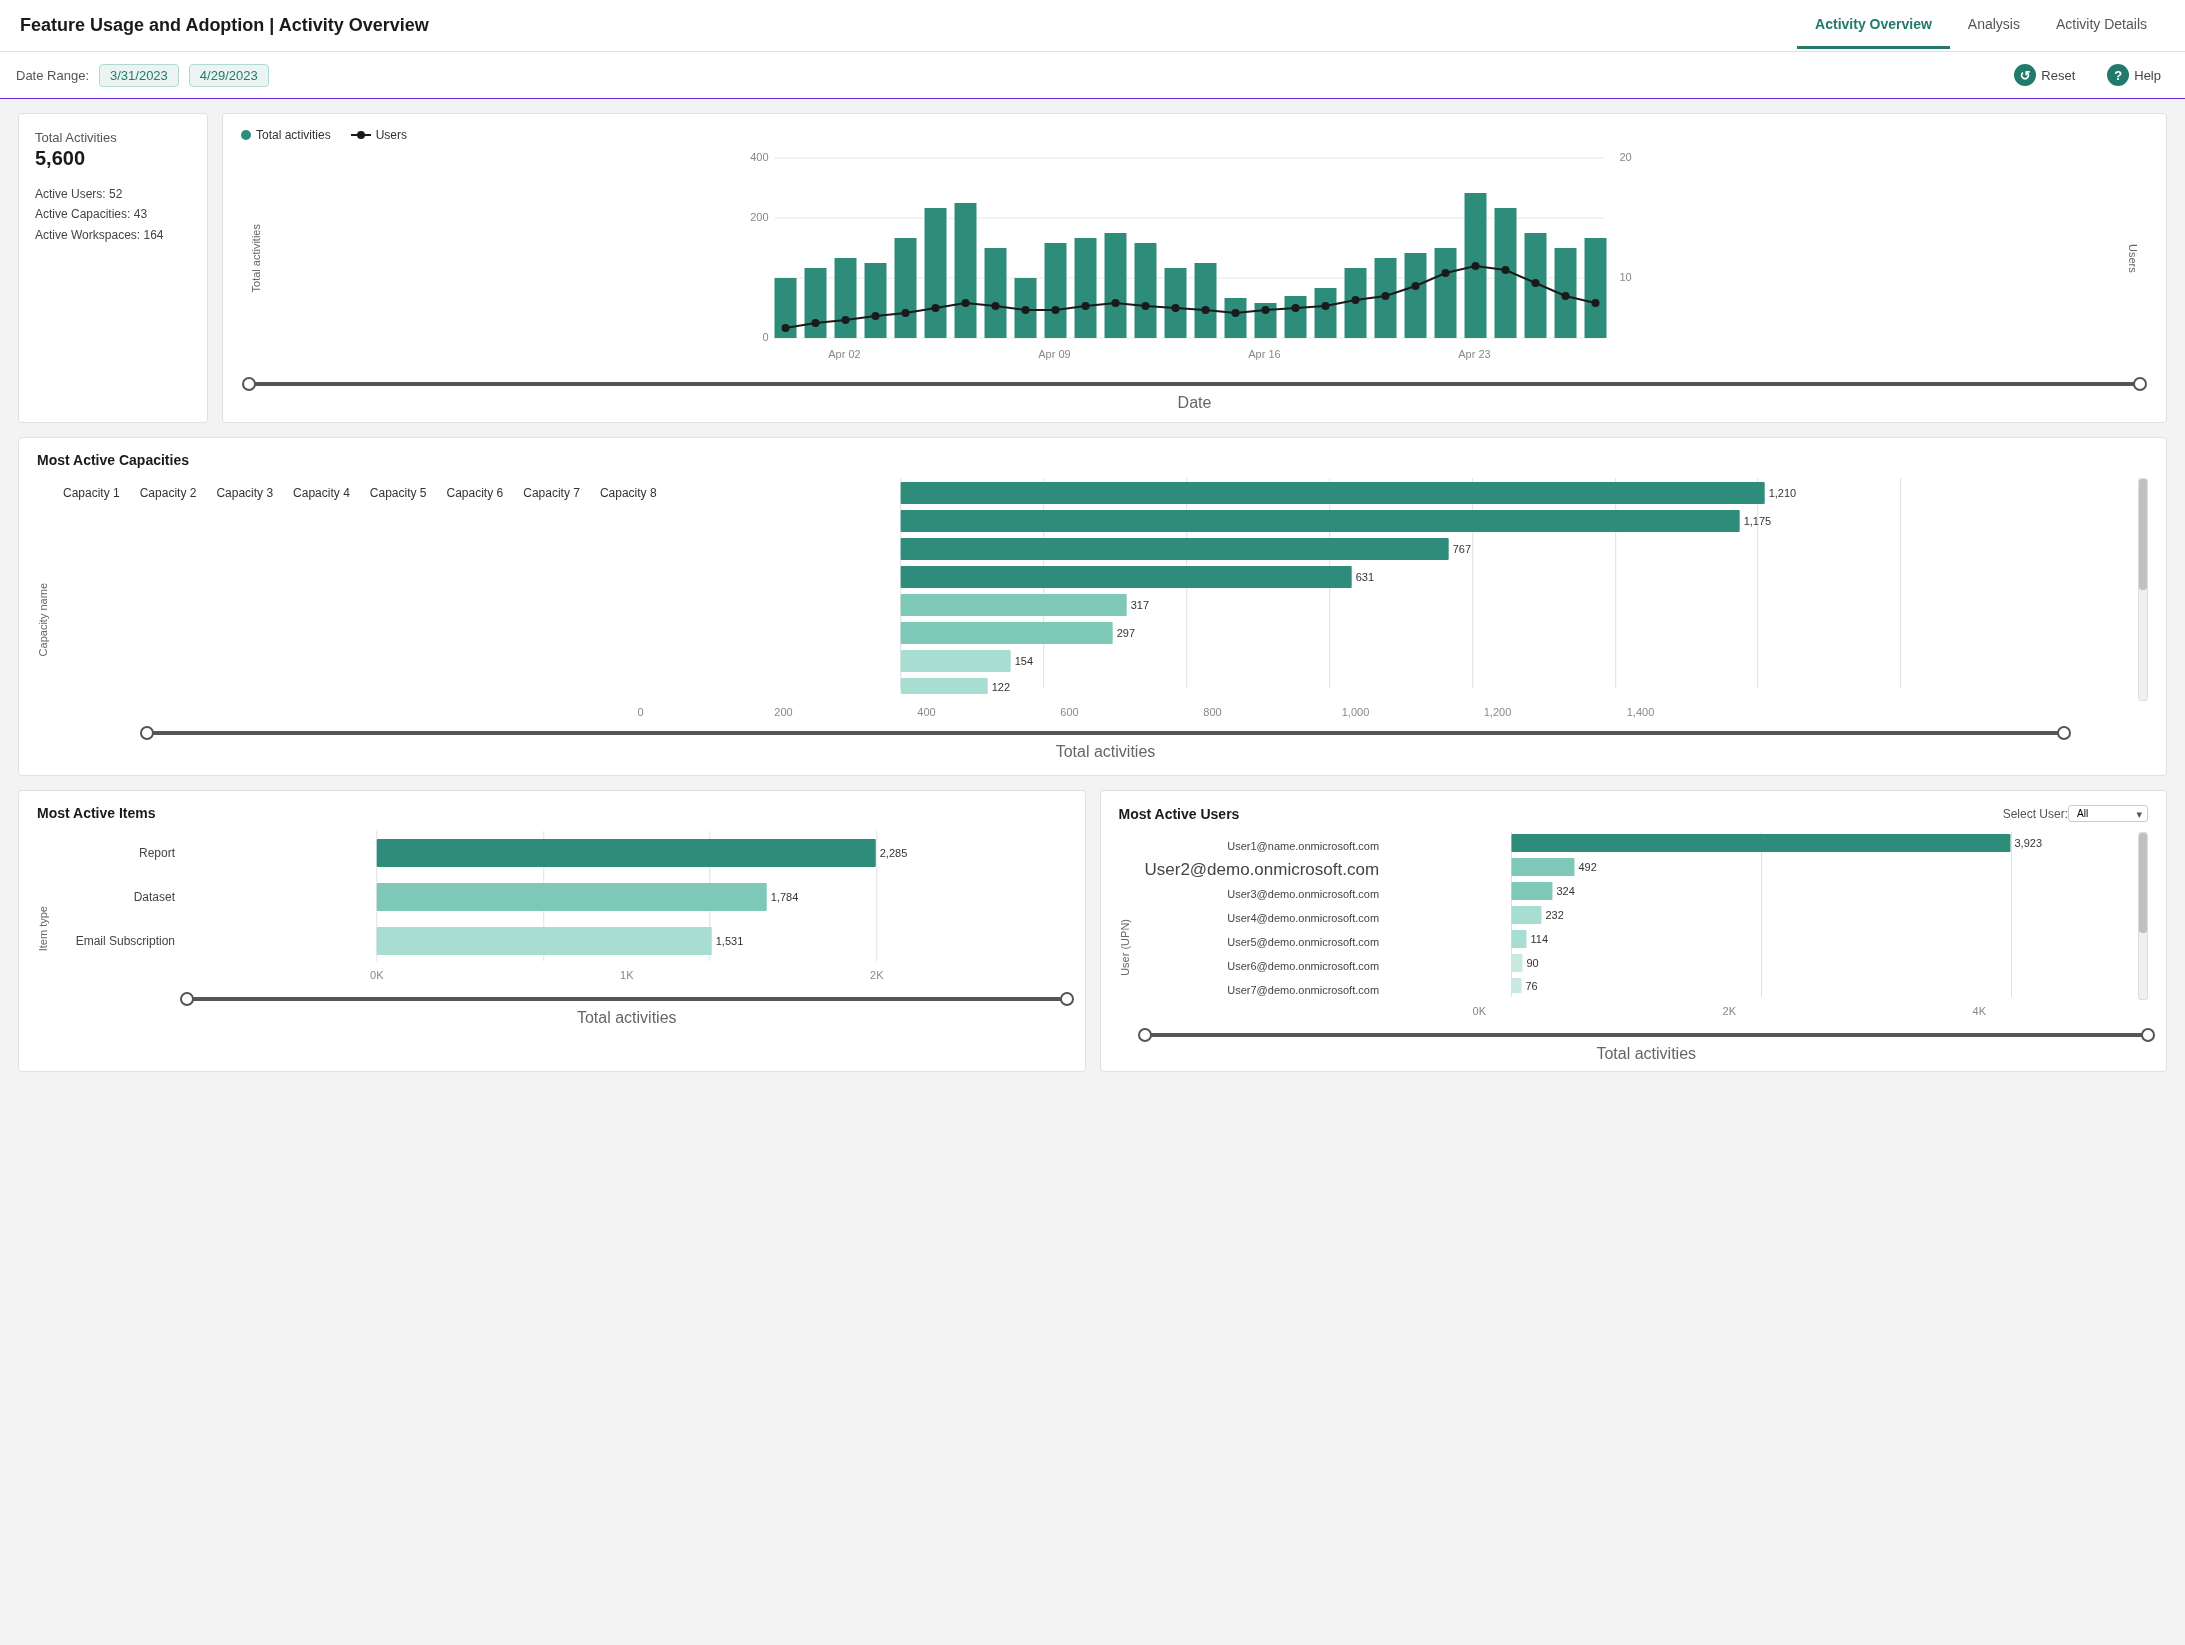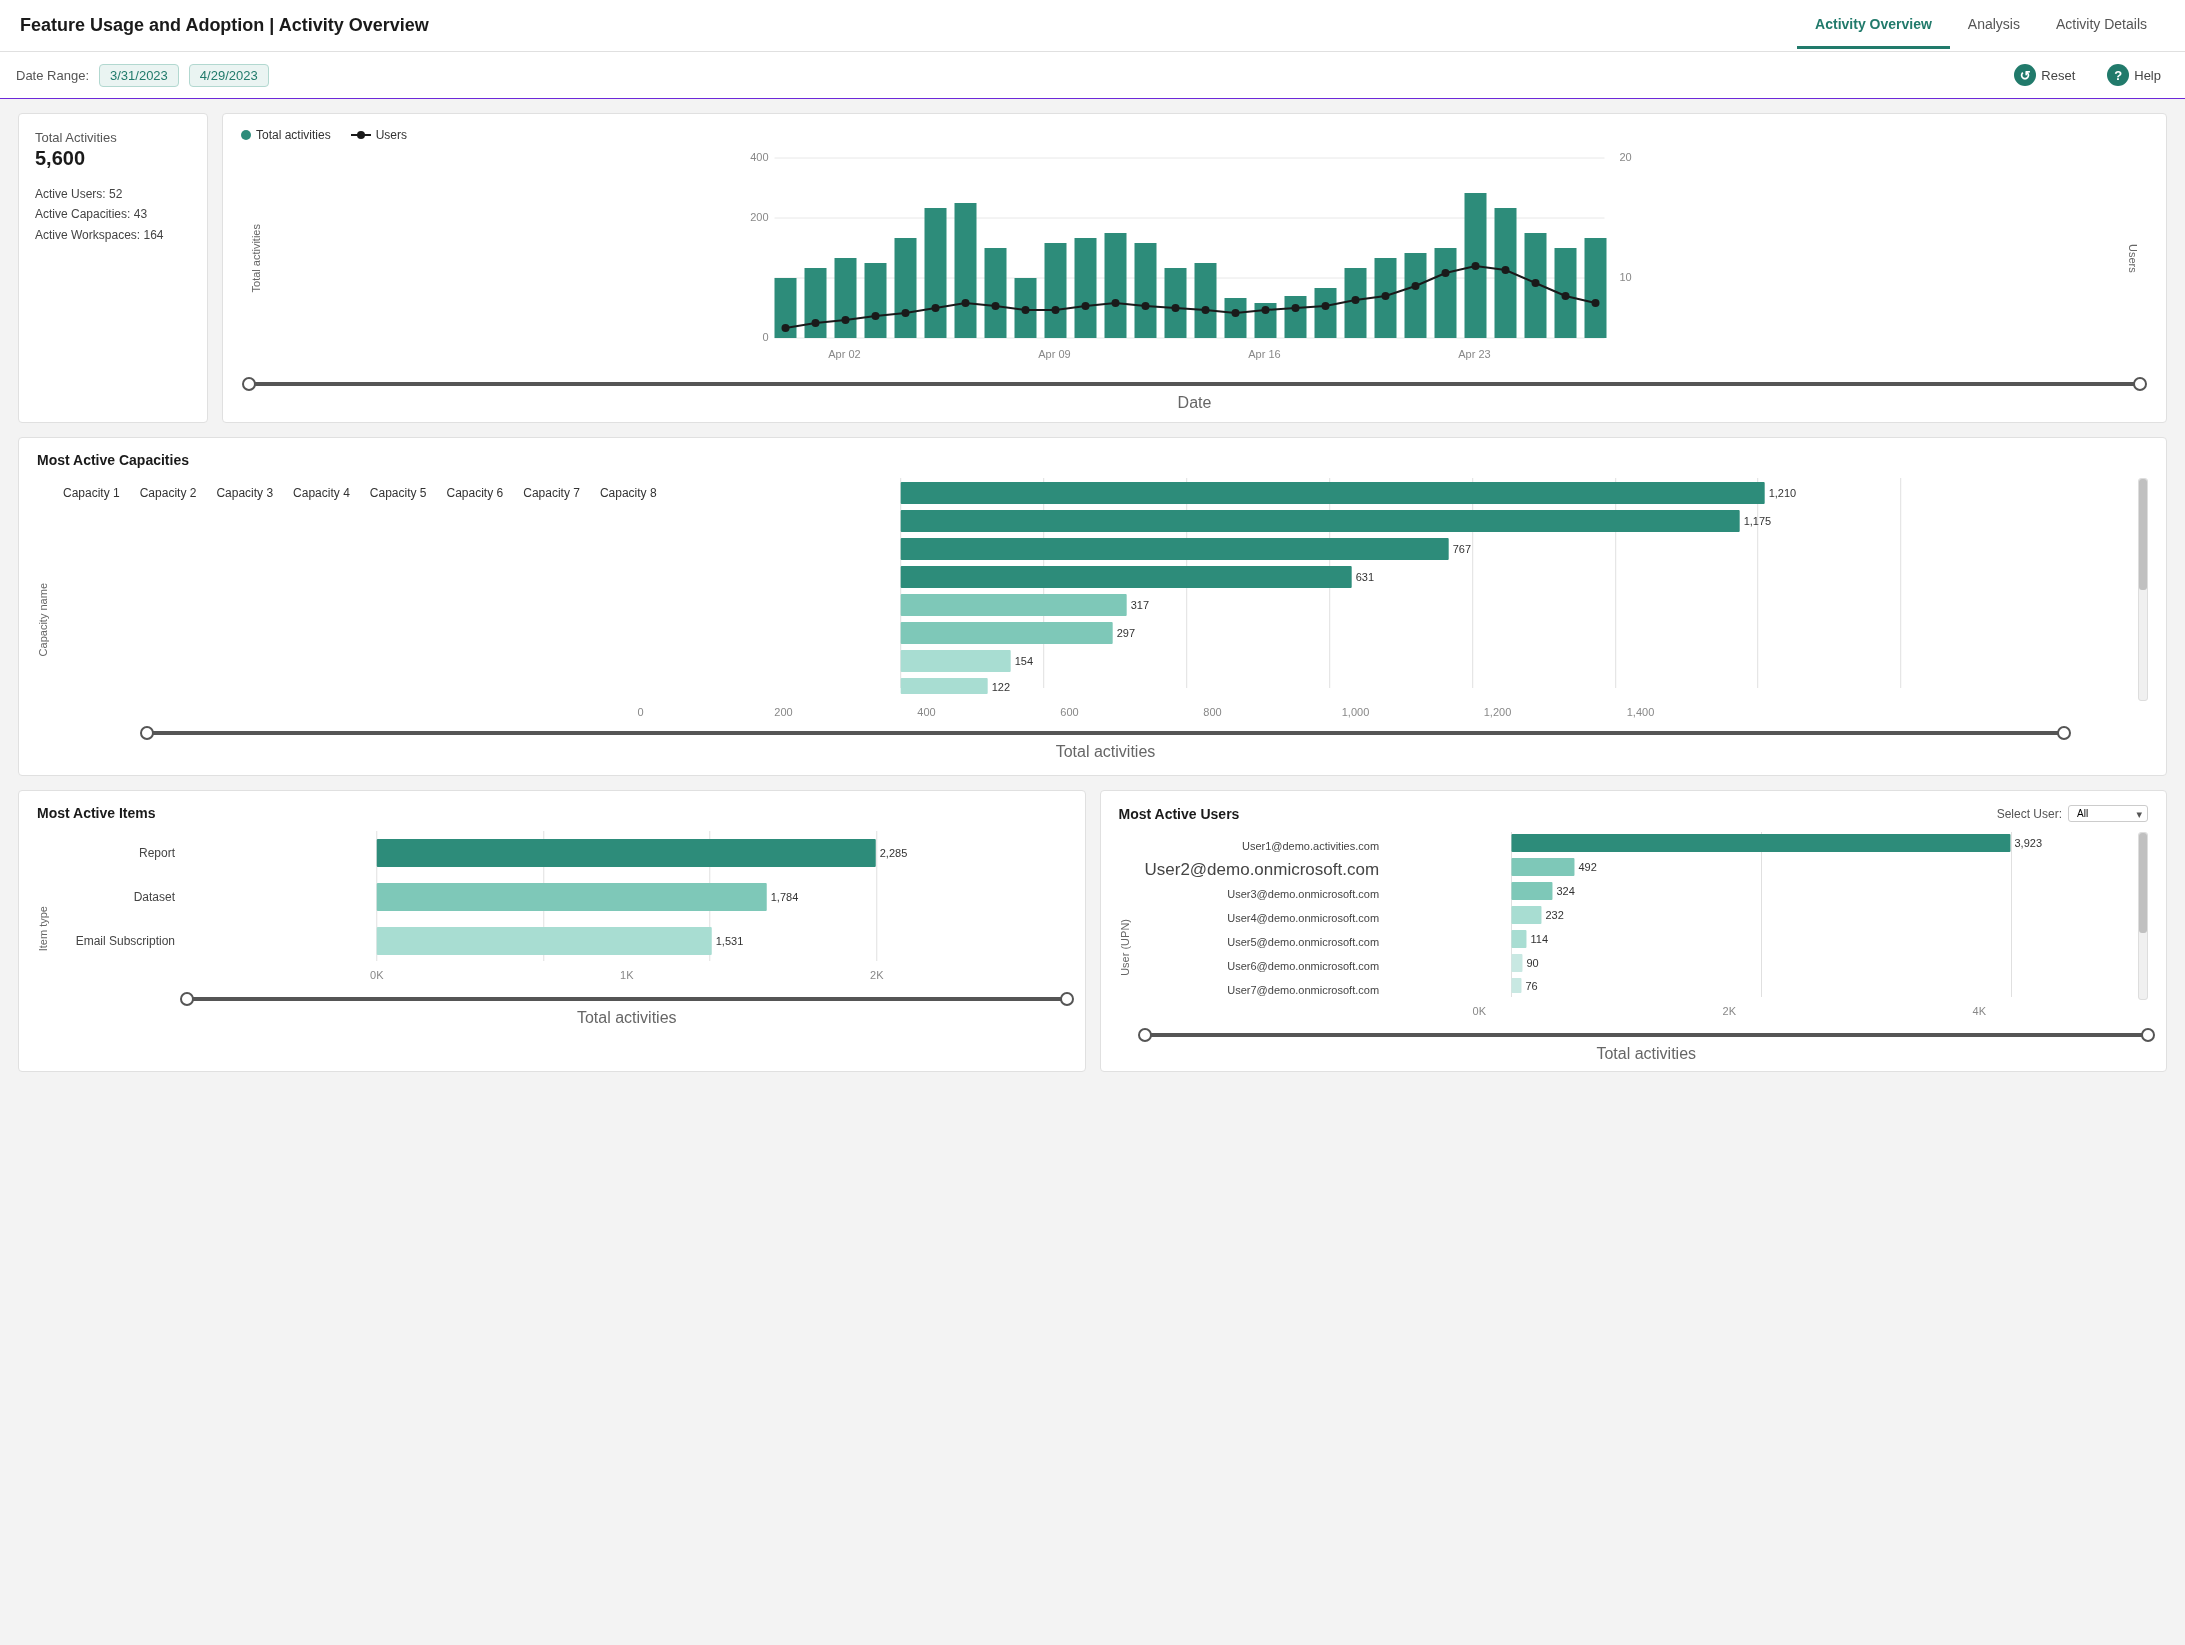--- a/index.html
+++ b/index.html
@@ -216,21 +216,20 @@
     
     .users-card-header {
       display: flex;
       align-items: center;
       justify-content: space-between;
       margin-bottom: 10px;
     }
     .select-user-area {
       display: flex;
       align-items: center;
-      gap: 6px;
       font-size: 12px;
       color: #555;
     }
     .select-dropdown {
       border: 1px solid #ccc;
       border-radius: 3px;
       padding: 2px 24px 2px 8px;
       font-size: 10px;
       background: #fff;
       cursor: pointer;
@@ -579,21 +578,21 @@
       </div>
       <div style="display:flex; gap:4px; align-items:stretch;">
 
         <div style="display:flex; align-items:center; min-width:22px;">
           <div style="font-size:11px; color:#666; writing-mode:vertical-rl; transform:rotate(180deg); white-space:nowrap;">User (UPN)</div>
         </div>
         <div style="flex:1; display:flex; flex-direction:column;">
           <div style="display:flex; gap:4px;">
 
             <div style="min-width:175px; display:flex; flex-direction:column; gap:4px; padding-top:4px;">
-              <div style="height:20px; font-size:11px; color:#444; text-align:right; padding-right:8px; line-height:20px;">User1@demo.activities.com</div>
+              <div style="height:20px; font-size:11px; color:#444; text-align:right; padding-right:8px; line-height:20px;">User1@name.onmicrosoft.com</div>
               <div style="height:20px; font-size:17px; color:#444; text-align:right; padding-right:8px; line-height:20px;">User2@demo.onmicrosoft.com</div>
               <div style="height:20px; font-size:11px; color:#444; text-align:right; padding-right:8px; line-height:20px;">User3@demo.onmicrosoft.com</div>
               <div style="height:20px; font-size:11px; color:#444; text-align:right; padding-right:8px; line-height:20px;">User4@demo.onmicrosoft.com</div>
               <div style="height:20px; font-size:11px; color:#444; text-align:right; padding-right:8px; line-height:20px;">User5@demo.onmicrosoft.com</div>
               <div style="height:20px; font-size:11px; color:#444; text-align:right; padding-right:8px; line-height:20px;">User6@demo.onmicrosoft.com</div>
               <div style="height:20px; font-size:11px; color:#444; text-align:right; padding-right:8px; line-height:20px;">User7@demo.onmicrosoft.com</div>
             </div>
 
             <div style="flex:1; position:relative;">
               <svg width="100%" height="165" viewBox="0 0 500 165">

